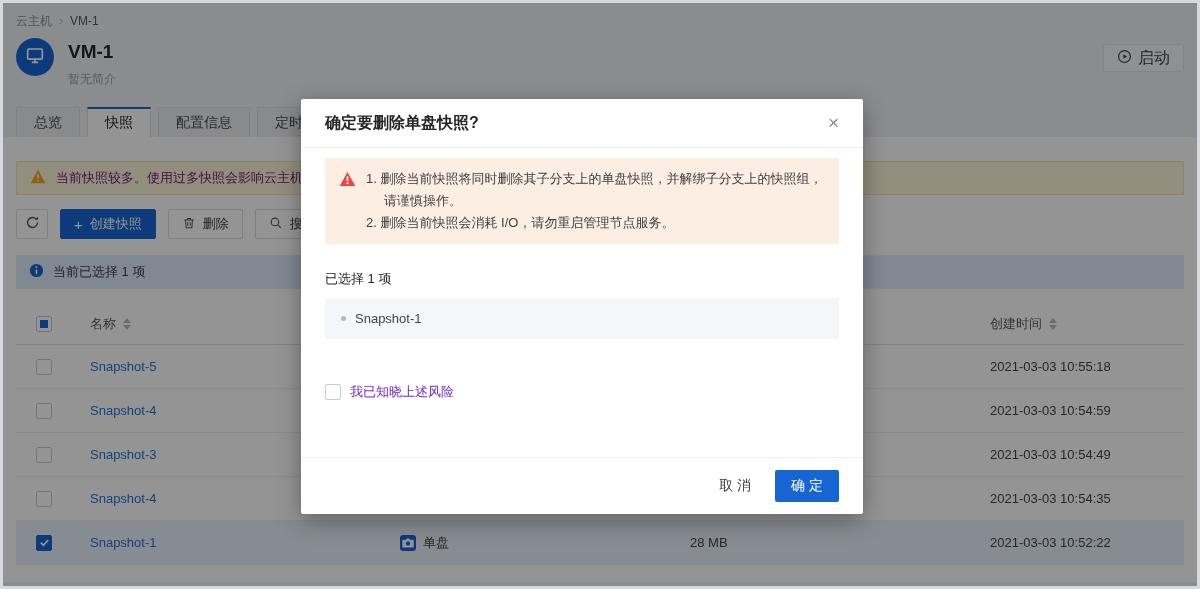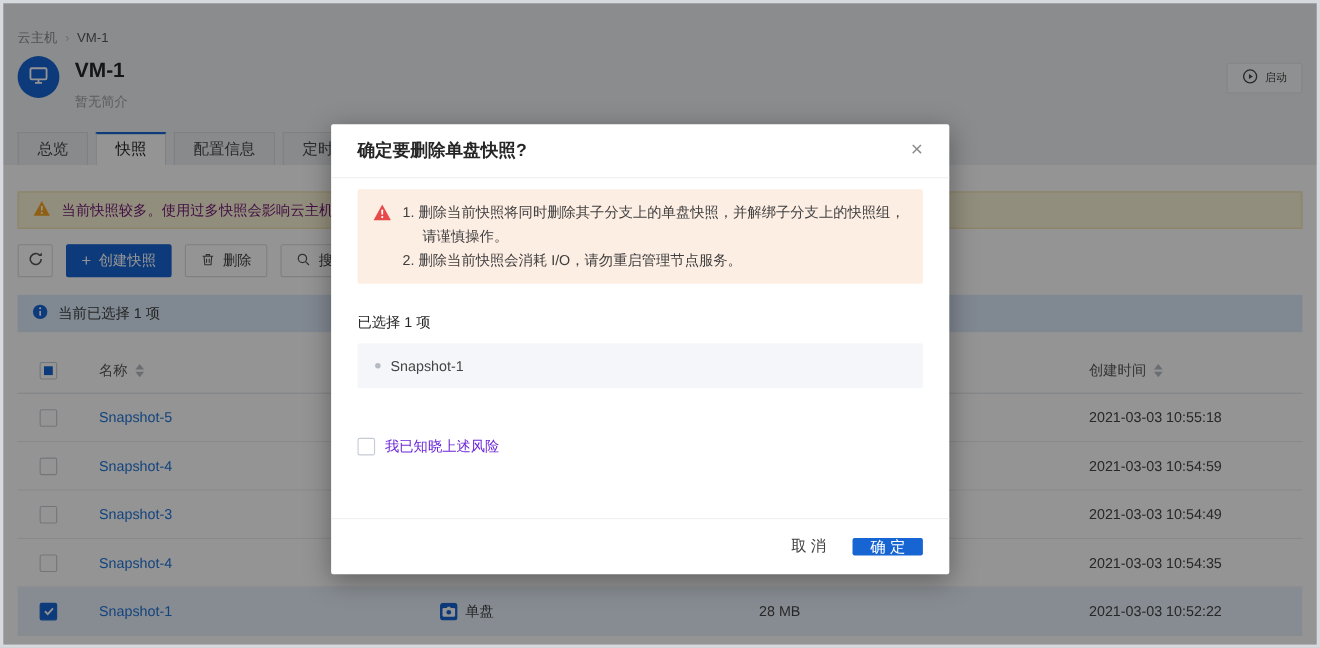--- a/index.html
+++ b/index.html
@@ -4,33 +4,33 @@
 <style>
   * { margin:0; padding:0; box-sizing:border-box; }
   html,body { width:1200px; height:589px; }
   body {
     font-family:"Liberation Sans","DejaVu Sans",sans-serif;
     background:#f0f2f5; position:relative; overflow:hidden; color:#404040;
   }
   .frame { position:absolute; inset:0; border:3px solid #d6d9dd; z-index:60; pointer-events:none; }
 
   
-  .breadcrumb { padding:26px 16px 0; font-size:12px; color:#8c8c8c; }
+  .breadcrumb { padding:13px 16px 0; font-size:12px; color:#8c8c8c; }
   .breadcrumb .sep { margin:0 7px; color:#bfbfbf; }
   .breadcrumb .current { color:#595959; }
 
   .page-header { display:flex; align-items:flex-start; padding:8px 16px 0; }
   .vm-avatar { width:38px; height:38px; border-radius:50%; background:#1765d2;
     display:flex; align-items:center; justify-content:center; flex:none; }
   .head-text { margin-left:14px; }
   .page-title { font-size:19px; font-weight:bold; color:#262626; line-height:24px; margin-top:2px; }
   .page-sub { font-size:12px; color:#9aa0a6; margin-top:7px; }
   .start-btn { margin-left:auto; margin-top:6px; height:28px; display:flex; align-items:center; gap:6px;
     background:#f7f8fa; border:1px solid #e1e4e8; border-radius:2px; padding:0 13px;
-    font-size:10px; color:#404040; cursor:pointer; }
+    font-size:16px; color:#404040; cursor:pointer; }
 
   .tabs { display:flex; gap:7px; margin:19px 16px 0; }
   .tab { height:30px; padding:0 17px; display:flex; align-items:center; font-size:14px;
     background:#eceef1; border:1px solid #d9dce1; border-bottom:none; color:#4a4a4a; cursor:pointer; }
   .tab.active { background:#fff; border-top:2px solid #1765d2; color:#262626; }
 
   .content { background:#fff; padding-top:24px; height:445px; }
 
   .warn-banner { margin:0 16px; height:34px; background:#fcf4d7; border:1px solid #f1e2ab;
     display:flex; align-items:center; gap:10px; padding:0 13px; font-size:13px; color:#701a75;
@@ -65,40 +65,40 @@
 
   .sort { display:inline-flex; flex-direction:column; gap:2px; margin-left:7px; cursor:pointer; }
   .caret-up { width:0; height:0; border-left:4px solid transparent; border-right:4px solid transparent; border-bottom:5px solid #b7bec6; }
   .caret-down { width:0; height:0; border-left:4px solid transparent; border-right:4px solid transparent; border-top:5px solid #b7bec6; }
 
   .type-badge { width:16px; height:16px; margin-right:7px; flex:none; }
   .type-label { color:#454545; }
 
   
   .overlay { position:absolute; inset:0; background:rgba(0,0,0,0.42); z-index:10; }
-  .modal { position:absolute; left:301px; top:113px; width:562px; background:#fff; z-index:20;
+  .modal { position:absolute; left:301px; top:99px; width:562px; background:#fff; z-index:20;
     border-radius:2px; box-shadow:0 6px 24px rgba(0,0,0,0.35); }
   .modal-header { position:relative; padding:14px 24px 13px; border-bottom:1px solid #efefef;
     font-size:16px; font-weight:bold; color:#262626; }
   .modal-close { position:absolute; right:18px; top:11px; font-size:19px; font-weight:normal;
     color:#8c8c8c; cursor:pointer; padding:2px 6px; }
   .modal-body { padding:10px 24px 18px; }
   .alert { background:#fdeee4; border-radius:2px; padding:10px 14px; display:flex; gap:10px; }
   .alert-icon { flex:none; margin-top:3px; }
   .alert-text { font-size:13px; line-height:22px; color:#404040; }
   .alert-text div { padding-left:18px; text-indent:-18px; }
   .sel-label { margin-top:26px; font-size:13px; color:#262626; }
   .sel-box { margin-top:10px; background:#f4f6f9; border-radius:2px; padding:13px 16px;
     display:flex; align-items:center; gap:9px; font-size:13px; color:#454545; }
   .bullet { width:5px; height:5px; border-radius:50%; background:#b4bac2; flex:none; }
   .ack-row { margin-top:44px; display:flex; align-items:center; gap:9px; font-size:13px; color:#6d28d9; cursor:pointer; }
   .modal-footer { border-top:1px solid #efefef; padding:12px 24px; display:flex; justify-content:flex-end; align-items:center; gap:22px;margin-top:38px; }
   .btn-cancel { background:none; border:none; font-size:14px; color:#404040; cursor:pointer;
     font-family:inherit; padding:4px 2px; }
-  .btn-confirm { background:#1765d2; border:none; border-radius:2px; height:16px; padding:0 16px;
+  .btn-confirm { background:#1765d2; border:none; border-radius:2px; height:32px; padding:0 16px;
     font-size:14px; color:#fff; cursor:pointer; font-family:inherit; }
 </style>
 </head>
 <body>
 
 <div class="page">
 
   <div class="breadcrumb">
     <span>云主机</span><span class="sep">›</span><span class="current">VM-1</span>
   </div>

